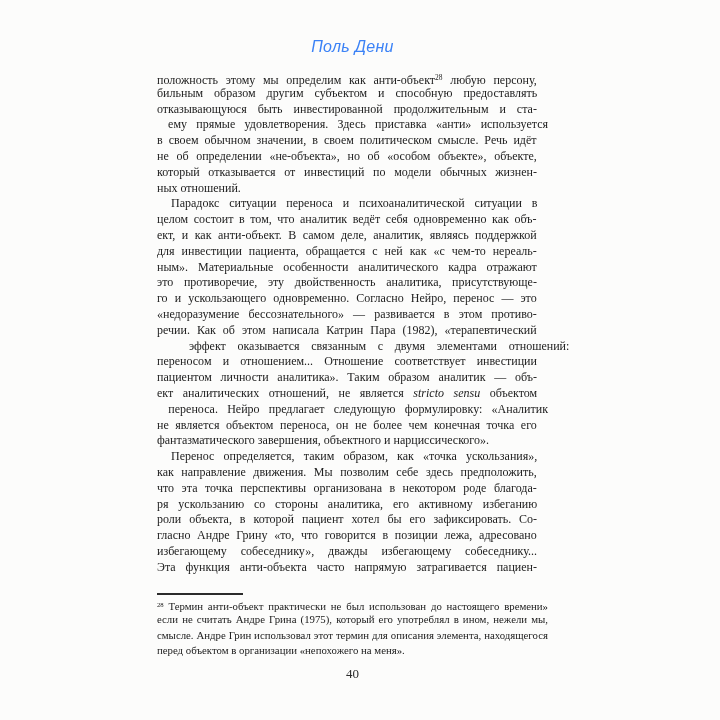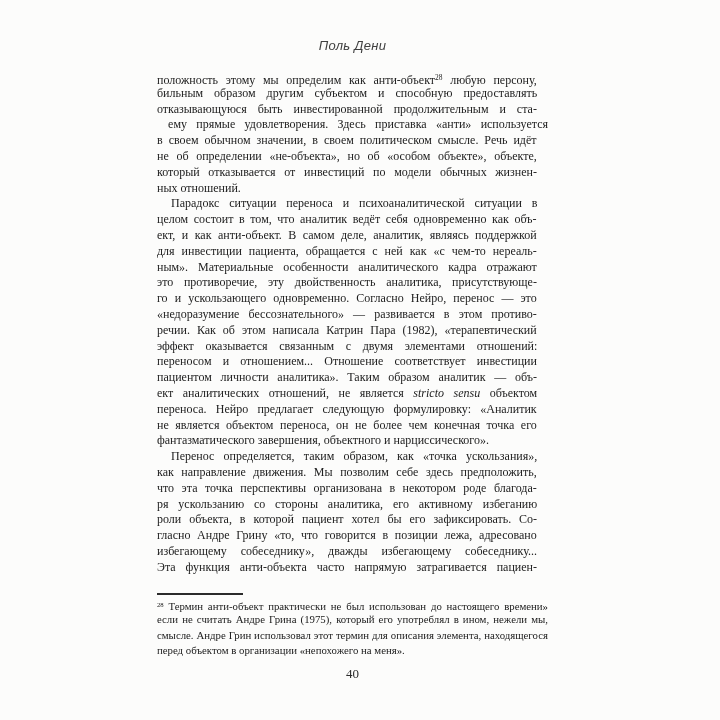--- a/index.html
+++ b/index.html
@@ -14,22 +14,22 @@
     color: #212121;
   }
   .running-head {
     position: absolute;
     left: 157px;
     top: 38px;
     width: 391px;
     text-align: center;
     font-family: "Liberation Sans", "DejaVu Sans", sans-serif;
     font-style: italic;
-    font-size: 13px;
-    color: #404040;
+    font-size: 16px;
+    color: #3b82f6;
     letter-spacing: 0.3px;
   }
   .body-text {
     position: absolute;
     left: 157px;
     top: 70px;
     width: 391px;
     font-size: 12px;
   }
   .line {
@@ -93,25 +93,25 @@
       <div class="line"><span class="ln-in"><span>ных отношений.</span></span></div>
       <div class="line indent" style="word-spacing: 6.89px;"><span class="ln-in"><span>Парадокс ситуации переноса и психоаналитической ситуации в</span></span></div>
       <div class="line" style="word-spacing: 2.6px;"><span class="ln-in"><span>целом состоит в том, что аналитик ведёт себя одновременно как объ-</span></span></div>
       <div class="line" style="word-spacing: 3.48px;"><span class="ln-in"><span>ект, и как анти-объект. В самом деле, аналитик, являясь поддержкой</span></span></div>
       <div class="line" style="word-spacing: 3.94px;"><span class="ln-in"><span>для инвестиции пациента, обращается с ней как «с чем-то нереаль-</span></span></div>
       <div class="line" style="word-spacing: 6.91px;"><span class="ln-in"><span>ным». Материальные особенности аналитического кадра отражают</span></span></div>
       <div class="line" style="word-spacing: 7.66px;"><span class="ln-in"><span>это противоречие, эту двойственность аналитика, присутствующе-</span></span></div>
       <div class="line" style="word-spacing: 4.06px;"><span class="ln-in"><span>го и ускользающего одновременно. Согласно Нейро, перенос — это</span></span></div>
       <div class="line" style="word-spacing: 6.1px;"><span class="ln-in"><span>«недоразумение бессознательного» — развивается в этом противо-</span></span></div>
       <div class="line" style="word-spacing: 3.98px;"><span class="ln-in"><span>речии. Как об этом написала Катрин Пара (1982), «терапевтический</span></span></div>
-      <div class="line" style="word-spacing: 8.63px;"><span class="ln-in"><span>эффект оказывается связанным с двумя элементами отношений:</span></span></div>
+      <div class="line" style="word-spacing: 8.63px; margin-left: 32px;"><span class="ln-in"><span>эффект оказывается связанным с двумя элементами отношений:</span></span></div>
       <div class="line" style="word-spacing: 8.17px;"><span class="ln-in"><span>переносом и отношением... Отношение соответствует инвестиции</span></span></div>
       <div class="line" style="word-spacing: 5.71px;"><span class="ln-in"><span>пациентом личности аналитика». Таким образом аналитик — объ-</span></span></div>
       <div class="line" style="word-spacing: 6.48px;"><span class="ln-in"><span>ект аналитических отношений, не является </span><span class="it">stricto sensu</span><span> объектом</span></span></div>
-      <div class="line" style="word-spacing: 6.21px;"><span class="ln-in"><span>переноса. Нейро предлагает следующую формулировку: «Аналитик</span></span></div>
+      <div class="line" style="word-spacing: 6.21px; text-align: right;"><span class="ln-in"><span>переноса. Нейро предлагает следующую формулировку: «Аналитик</span></span></div>
       <div class="line" style="word-spacing: 3.55px;"><span class="ln-in"><span>не является объектом переноса, он не более чем конечная точка его</span></span></div>
       <div class="line"><span class="ln-in"><span>фантазматического завершения, объектного и нарциссического».</span></span></div>
       <div class="line indent" style="word-spacing: 6.15px;"><span class="ln-in"><span>Перенос определяется, таким образом, как «точка ускользания»,</span></span></div>
       <div class="line" style="word-spacing: 4.57px;"><span class="ln-in"><span>как направление движения. Мы позволим себе здесь предположить,</span></span></div>
       <div class="line" style="word-spacing: 4.49px;"><span class="ln-in"><span>что эта точка перспективы организована в некотором роде благода-</span></span></div>
       <div class="line" style="word-spacing: 6.85px;"><span class="ln-in"><span>ря ускользанию со стороны аналитика, его активному избеганию</span></span></div>
       <div class="line" style="word-spacing: 4.94px;"><span class="ln-in"><span>роли объекта, в которой пациент хотел бы его зафиксировать. Со-</span></span></div>
       <div class="line" style="word-spacing: 3.74px;"><span class="ln-in"><span>гласно Андре Грину «то, что говорится в позиции лежа, адресовано</span></span></div>
       <div class="line" style="word-spacing: 10.91px;"><span class="ln-in"><span>избегающему собеседнику», дважды избегающему собеседнику...</span></span></div>
       <div class="line" style="word-spacing: 6.95px;"><span class="ln-in"><span>Эта функция анти-объекта часто напрямую затрагивается пациен-</span></span></div>

